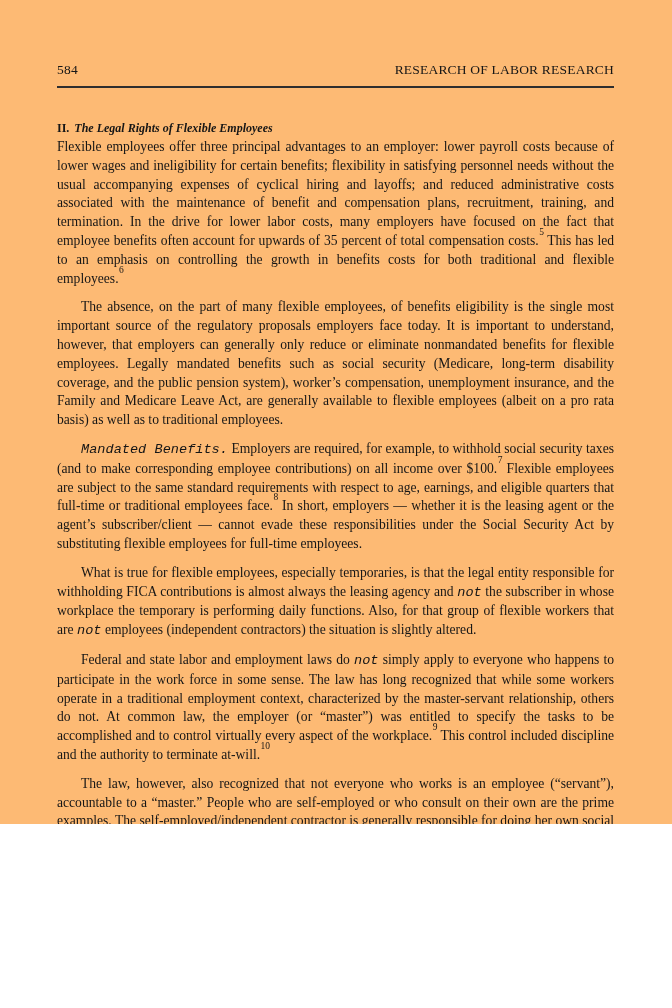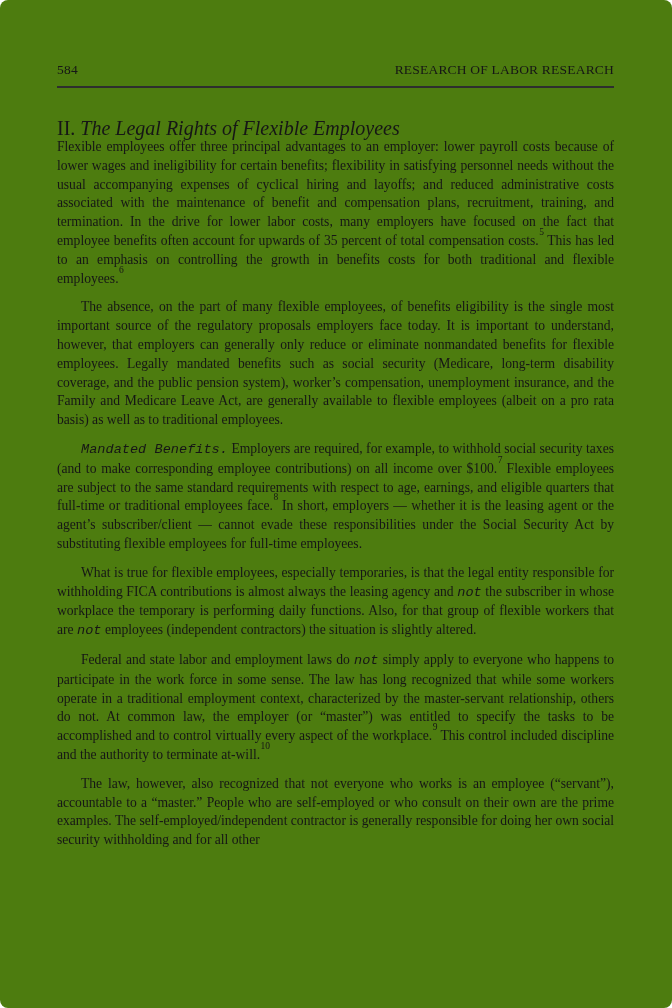--- a/index.html
+++ b/index.html
@@ -3,28 +3,27 @@
 <meta charset="utf-8">
 <style>
   html, body {
     margin: 0;
     padding: 0;
     background: #ffffff;
   }
   .page {
     position: relative;
     width: 672px;
-    height: 1008px;
+    height: 824px;
     box-sizing: border-box;
-    background: #4d7c0f;
+    background: #fdba74;
     color: #161616;
     font-family: "Liberation Serif", "DejaVu Serif", serif;
     padding: 62px 58px 0 57px;
     overflow: hidden;
-    border-radius: 8px;
   }
   .running-head {
     display: flex;
     justify-content: space-between;
     align-items: baseline;
     font-size: 13.5px;
     line-height: 15px;
   }
   .running-head .page-number {
     letter-spacing: 0.3px;
@@ -32,22 +31,22 @@
   .running-head .journal-title {
     letter-spacing: 0.2px;
   }
   .head-rule {
     border: none;
     border-top: 2px solid #2e2e2e;
     margin: 9px 0 0 0;
   }
   .section-heading {
     margin: 31px 0 0 0;
-    font-size: 20px;
-    font-weight: normal;
+    font-size: 12px;
+    font-weight: bold;
     line-height: 19px;
   }
   .section-heading .numeral {
     font-style: normal;
     margin-right: 5px;
   }
   .section-heading .title {
     font-style: italic;
   }
   .body-text {

